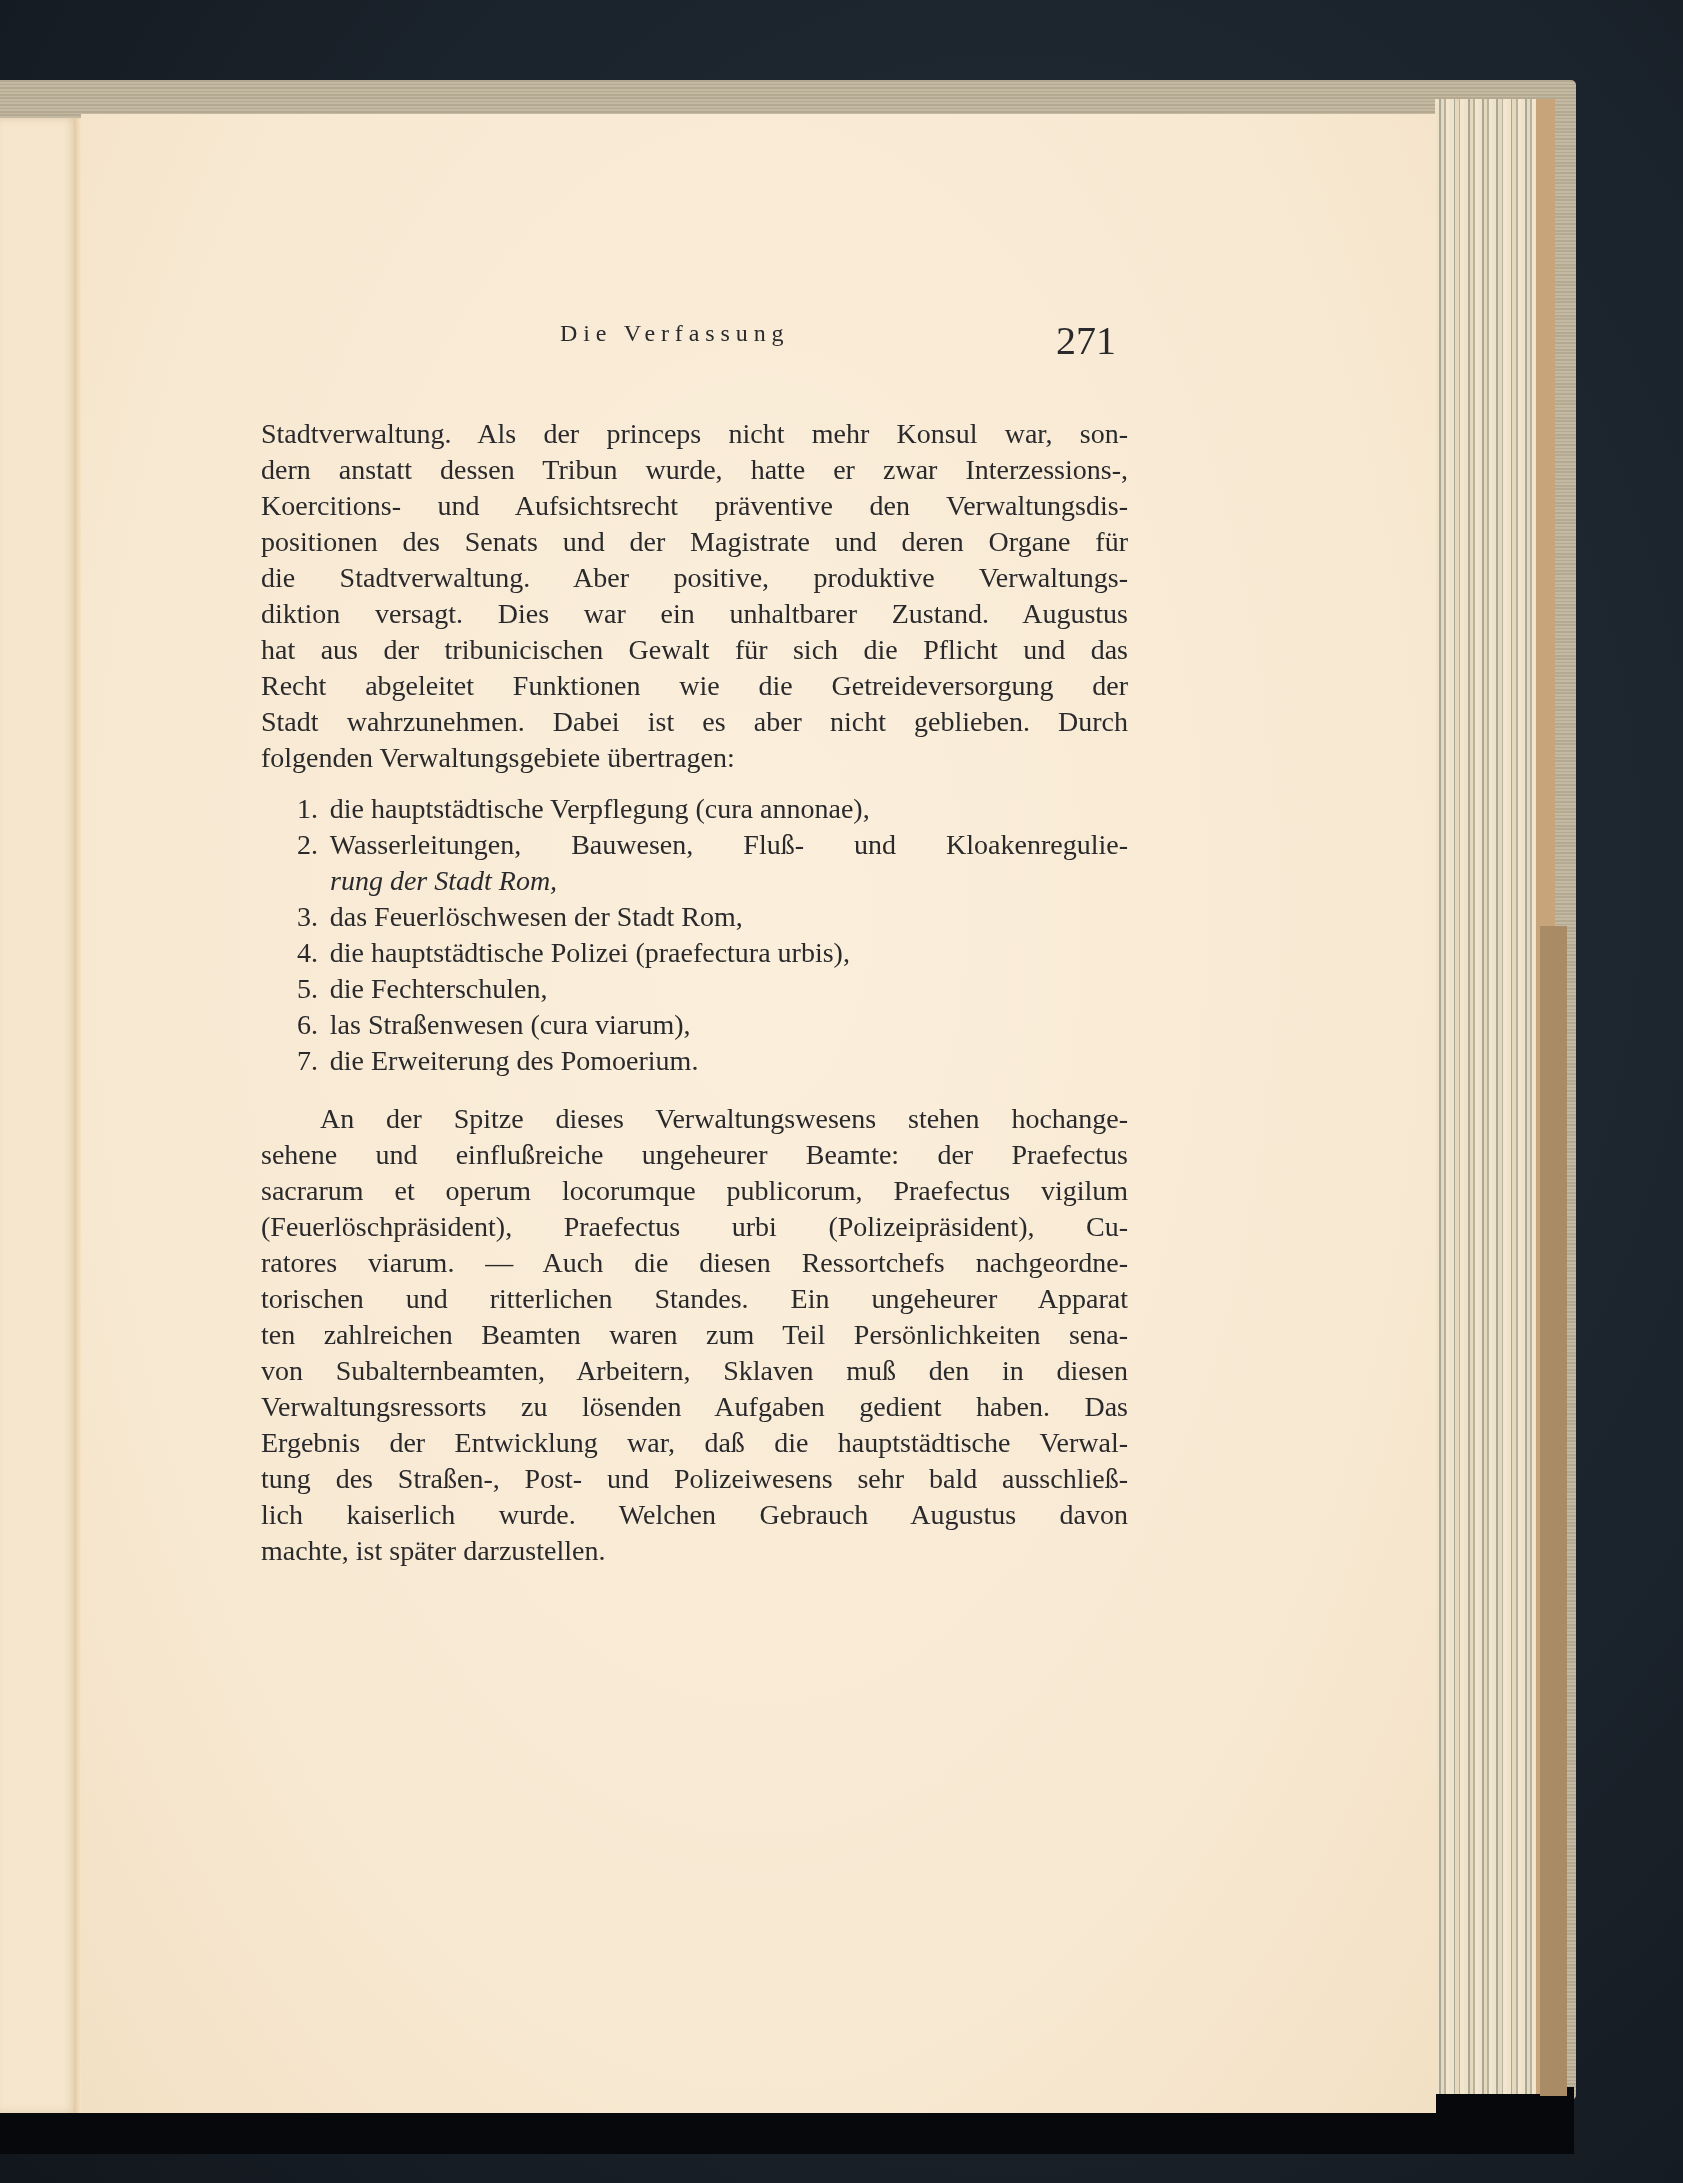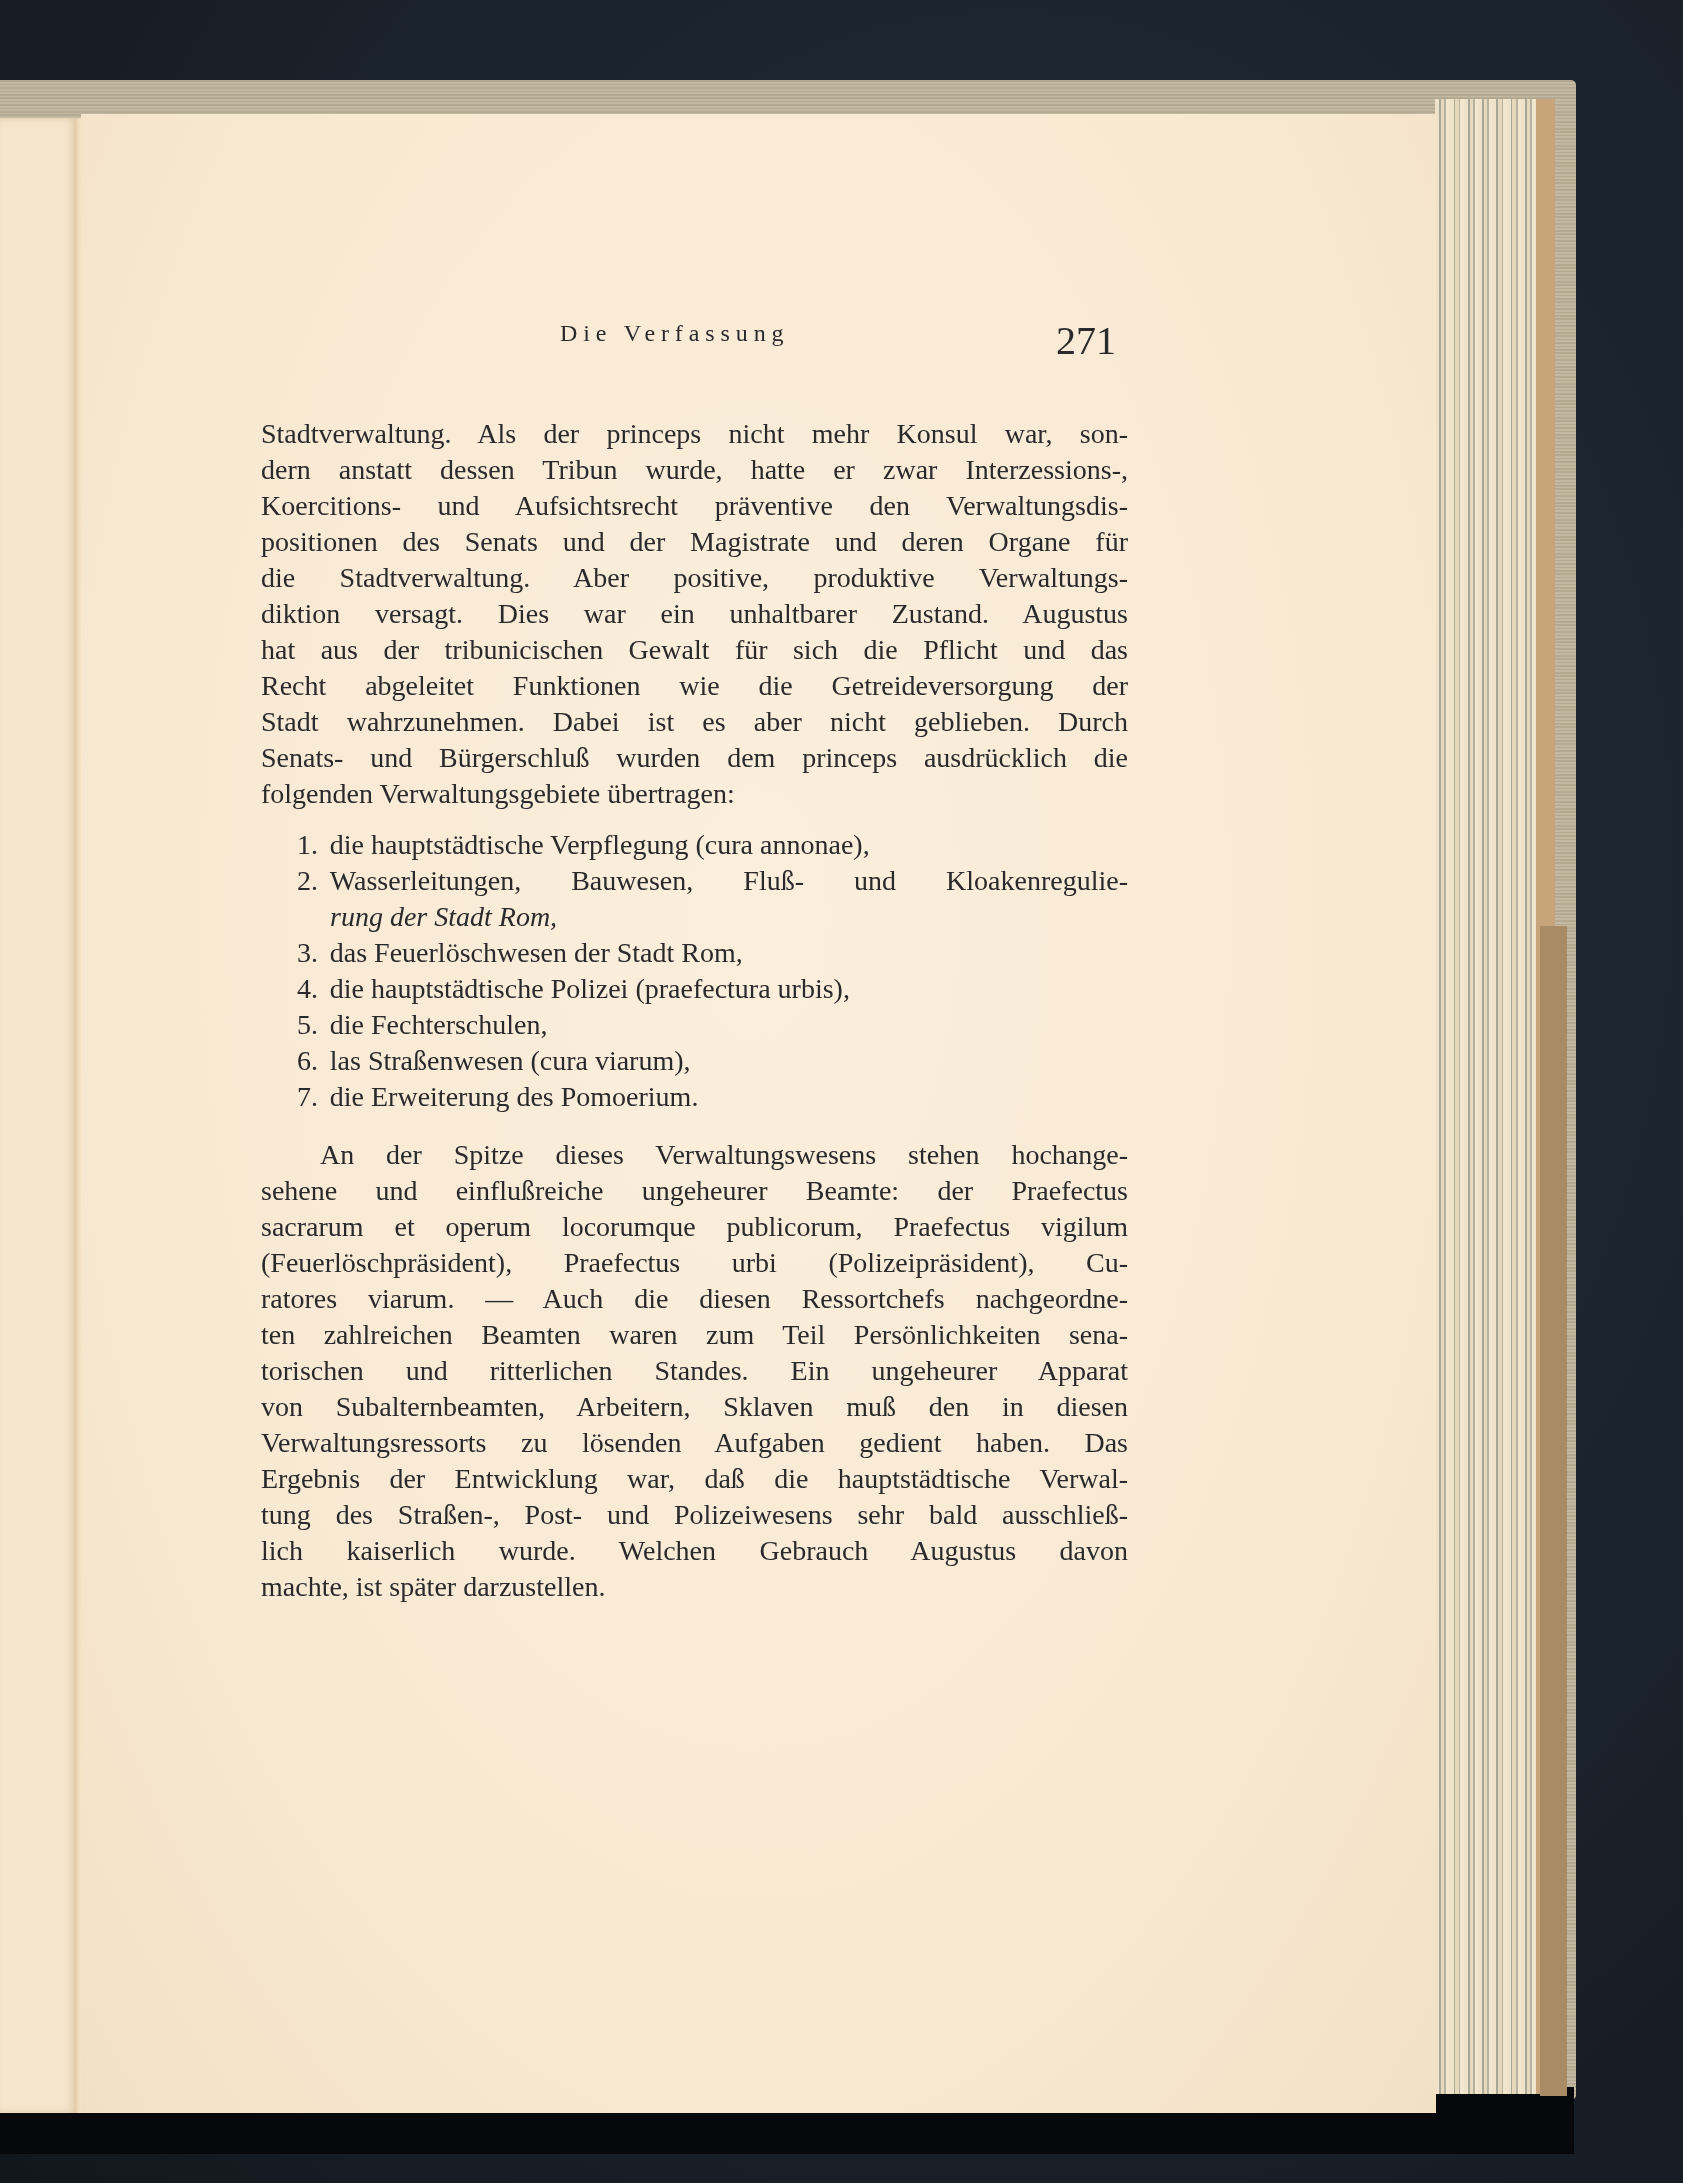--- a/index.html
+++ b/index.html
@@ -103,21 +103,20 @@
   <div id="p1">
       <span class="line">Stadtverwaltung.  Als der princeps nicht mehr Konsul war, son-</span>
       <span class="line">dern anstatt dessen Tribun wurde, hatte er zwar Interzessions-,</span>
       <span class="line">Koercitions- und Aufsichtsrecht präventive den Verwaltungsdis-</span>
       <span class="line">positionen des Senats und der Magistrate und deren Organe für</span>
       <span class="line">die Stadtverwaltung.  Aber positive, produktive Verwaltungs-</span>
       <span class="line">diktion versagt.  Dies war ein unhaltbarer Zustand.  Augustus</span>
       <span class="line">hat aus der tribunicischen Gewalt für sich die Pflicht und das</span>
       <span class="line">Recht abgeleitet Funktionen wie die Getreideversorgung der</span>
       <span class="line">Stadt wahrzunehmen.  Dabei ist es aber nicht geblieben.  Durch</span>
-      <span class="line">Senats- und Bürgerschluß wurden dem princeps ausdrücklich die</span>
       <span class="line last">folgenden Verwaltungsgebiete übertragen:</span>
     </div>
   <div id="list" class="list">
       <div class="li">
         <span class="li-num">1.</span>
         <span class="li-text line last">die hauptstädtische Verpflegung (cura annonae),</span>
       </div>
       <div class="li">
         <span class="li-num">2.</span>
         <span class="li-text line">Wasserleitungen, Bauwesen, Fluß- und Kloakenregulie-</span>
@@ -145,22 +144,22 @@
         <span class="li-num">7.</span>
         <span class="li-text line last">die Erweiterung des Pomoerium.</span>
       </div>
     </div>
   <div id="p2">
       <span class="line indent">An der Spitze dieses Verwaltungswesens stehen hochange-</span>
       <span class="line">sehene und einflußreiche ungeheurer Beamte: der Praefectus</span>
       <span class="line">sacrarum et operum locorumque publicorum, Praefectus vigilum</span>
       <span class="line">(Feuerlöschpräsident), Praefectus urbi (Polizeipräsident), Cu-</span>
       <span class="line">ratores viarum. — Auch die diesen Ressortchefs nachgeordne-</span>
+      <span class="line">torischen und ritterlichen Standes.  Ein ungeheurer Apparat</span>
       <span class="line">ten zahlreichen Beamten waren zum Teil Persönlichkeiten sena-</span>
-      <span class="line">torischen und ritterlichen Standes.  Ein ungeheurer Apparat</span>
       <span class="line">von Subalternbeamten, Arbeitern, Sklaven muß den in diesen</span>
       <span class="line">Verwaltungsressorts zu lösenden Aufgaben gedient haben.  Das</span>
       <span class="line">Ergebnis der Entwicklung war, daß die hauptstädtische Verwal-</span>
       <span class="line">tung des Straßen-, Post- und Polizeiwesens sehr bald ausschließ-</span>
       <span class="line">lich kaiserlich wurde.  Welchen Gebrauch Augustus davon</span>
       <span class="line last">machte, ist später darzustellen.</span>
     </div>
 </div>
 
 

